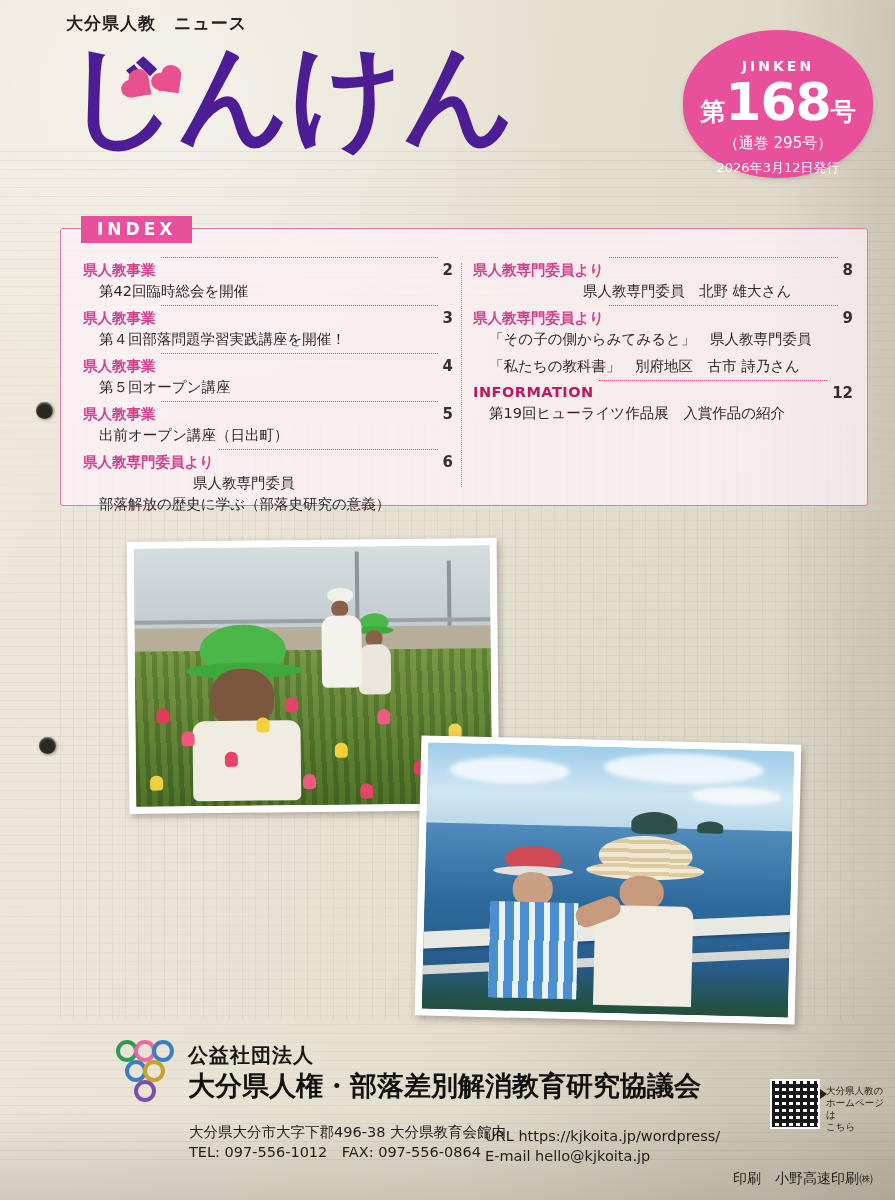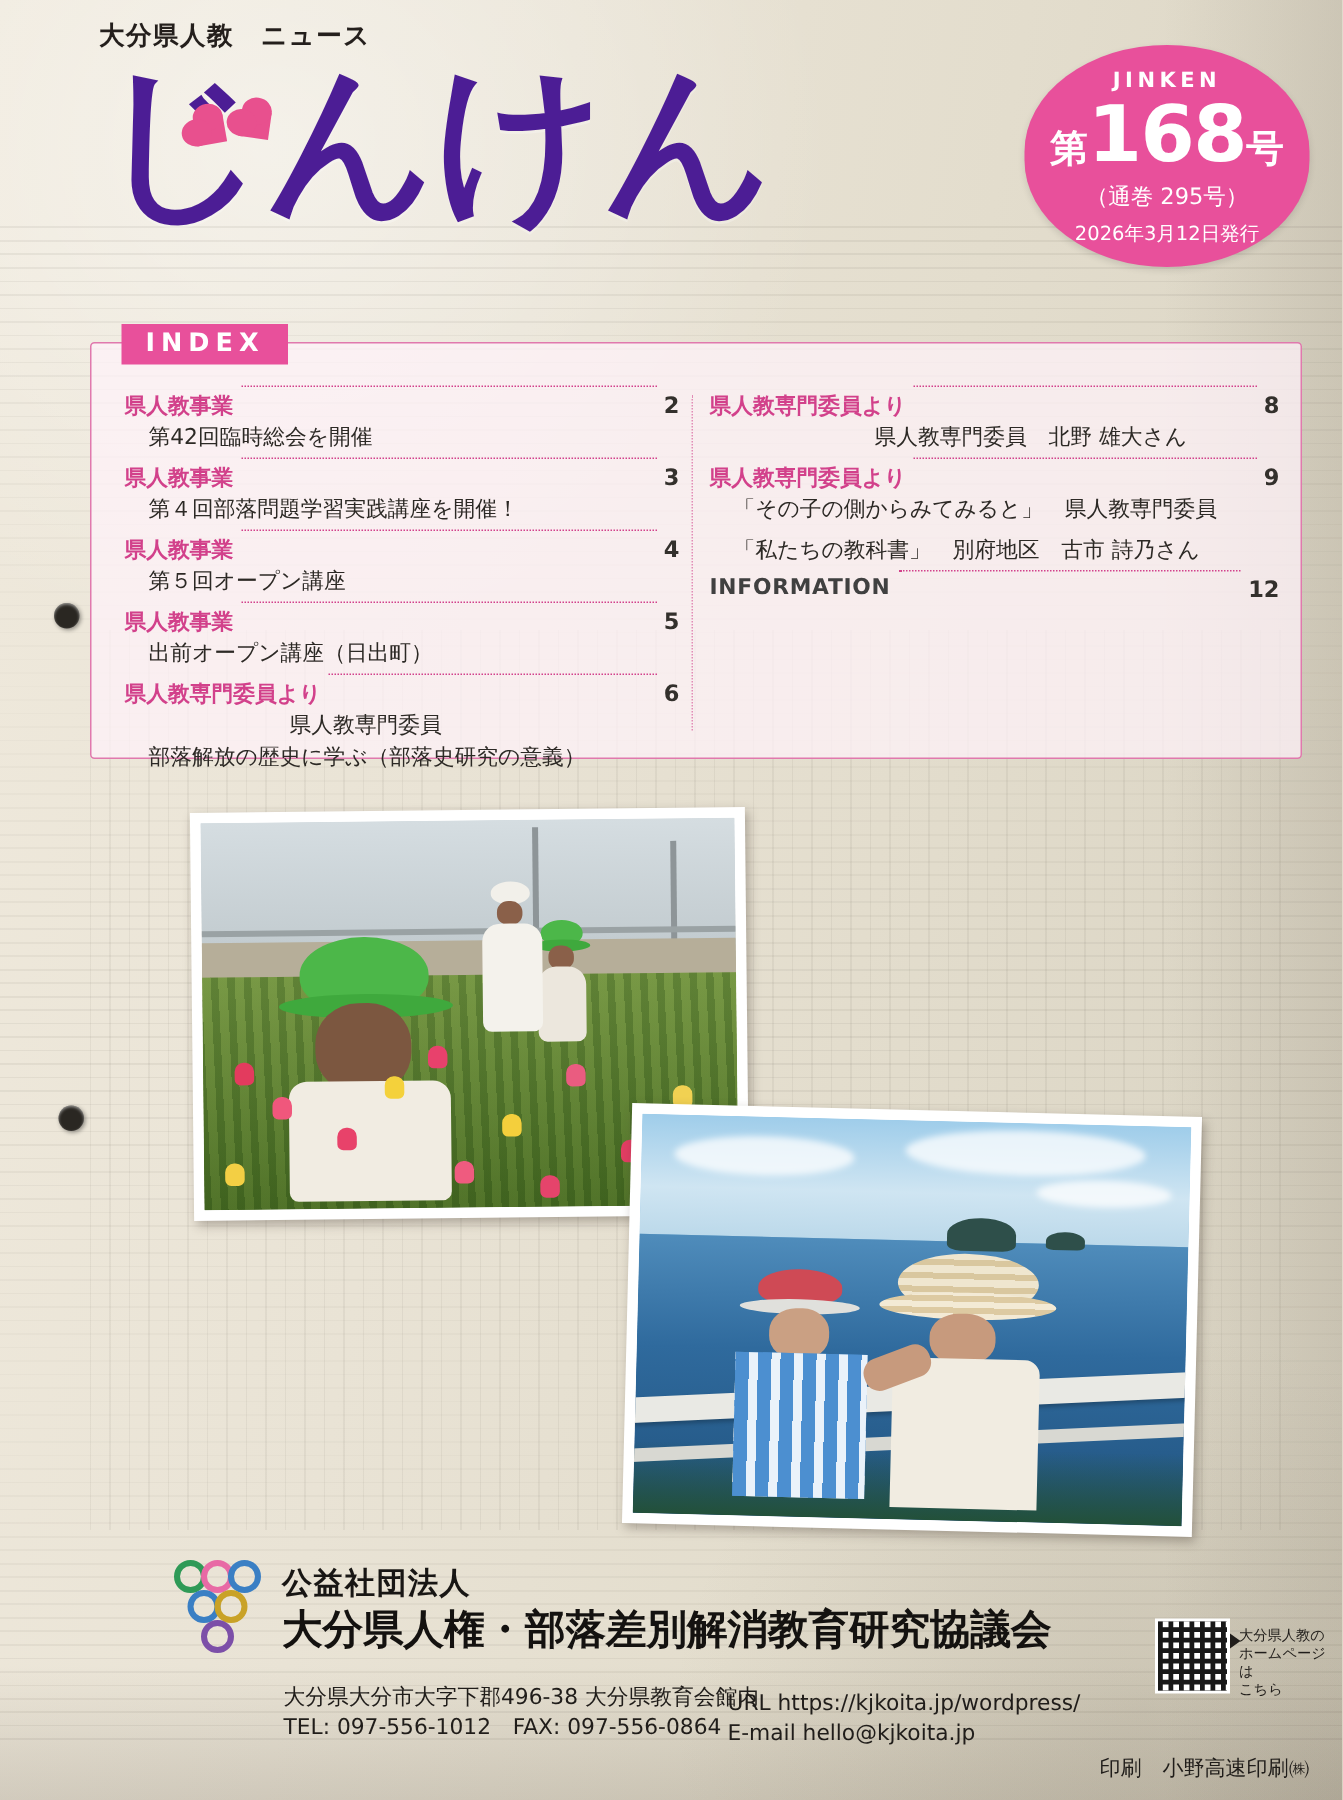--- a/index.html
+++ b/index.html
@@ -85,21 +85,21 @@
   
   #badge {
     position:absolute; right:22px; top:26px; width:190px; height:148px;
     background:#e8509b;
     border-radius: 50% / 48%;
     color:#fff; text-align:center;
     box-shadow: 0 2px 5px rgba(0,0,0,0.12);
   }
   #badge .jinken-rom {
     font-family:"DejaVu Sans", sans-serif; font-size:14px; letter-spacing:3px;
-    margin-top:16px; font-weight:bold;
+    margin-top:28px; font-weight:bold;
   }
   #badge .numline {
     display:flex; align-items:baseline; justify-content:center; margin-top:-2px;
   }
   #badge .dai { font-size:25px; font-weight:bold; font-family:"DejaVu Sans", sans-serif;}
   #badge .num { font-size:52px; font-weight:bold; font-family:"DejaVu Sans", sans-serif; letter-spacing:-1px;}
   #badge .gou { font-size:25px; font-weight:bold; font-family:"DejaVu Sans", sans-serif;}
   #badge .tsukan { font-size:15px; margin-top:2px; font-family:"DejaVu Sans", sans-serif;}
   #badge .date { font-size:13px; margin-top:6px; font-family:"DejaVu Sans", sans-serif;}
 
@@ -135,21 +135,21 @@
   .idx-head .dots {
     flex:1 1 auto; margin:0 5px;
     border-bottom:1.5px dotted #d2418b; transform: translateY(-4px);
   }
   .idx-head .pg { flex:0 0 auto; color:#33302c; font-weight:bold; font-size:15px; }
   .idx-sub {
     font-family:"DejaVu Sans", sans-serif;
     font-size:14.5px; color:#2c2925; margin:2px 0 0 16px; white-space:nowrap;
   }
   .idx-sub2 { margin-left:110px; }
-  .idx-head.info .t { color:#404040; letter-spacing:0.5px; }
+  .idx-head.info .t { color:#be185d; letter-spacing:0.5px; }
 
   
   .photo {
     position:absolute;
     background:#fff;
     padding:7px 7px 7px 7px;
     box-shadow: 2px 3px 7px rgba(60,50,40,0.35);
   }
   #photo1 { left:128px; top:540px; width:370px; height:272px; transform: rotate(-0.6deg); }
   #photo2 { left:418px; top:740px; width:380px; height:280px; transform: rotate(1.4deg); }
@@ -341,20 +341,21 @@
     <div class="idx-entry">
       <div class="idx-sub">「私たちの教科書」　別府地区　古市 詩乃さん</div>
     </div>
 
     <div class="idx-entry">
       <div class="idx-head info">
         <span class="t">INFORMATION</span>
         <span class="dots"></span>
         <span class="pg">12</span>
       </div>
+      <div class="idx-sub">第19回ヒューライツ作品展　入賞作品の紹介</div>
     </div>
   </div>
 </div>
 
 <div class="photo" id="photo1">
   <div class="inner">
     <div id="p1art">
       <div class="p1-sky"></div>
       <div class="p1-pole" style="left:62%; top:2%; height:30%;"></div>
       <div class="p1-pole" style="left:88%; top:6%; height:26%;"></div>

